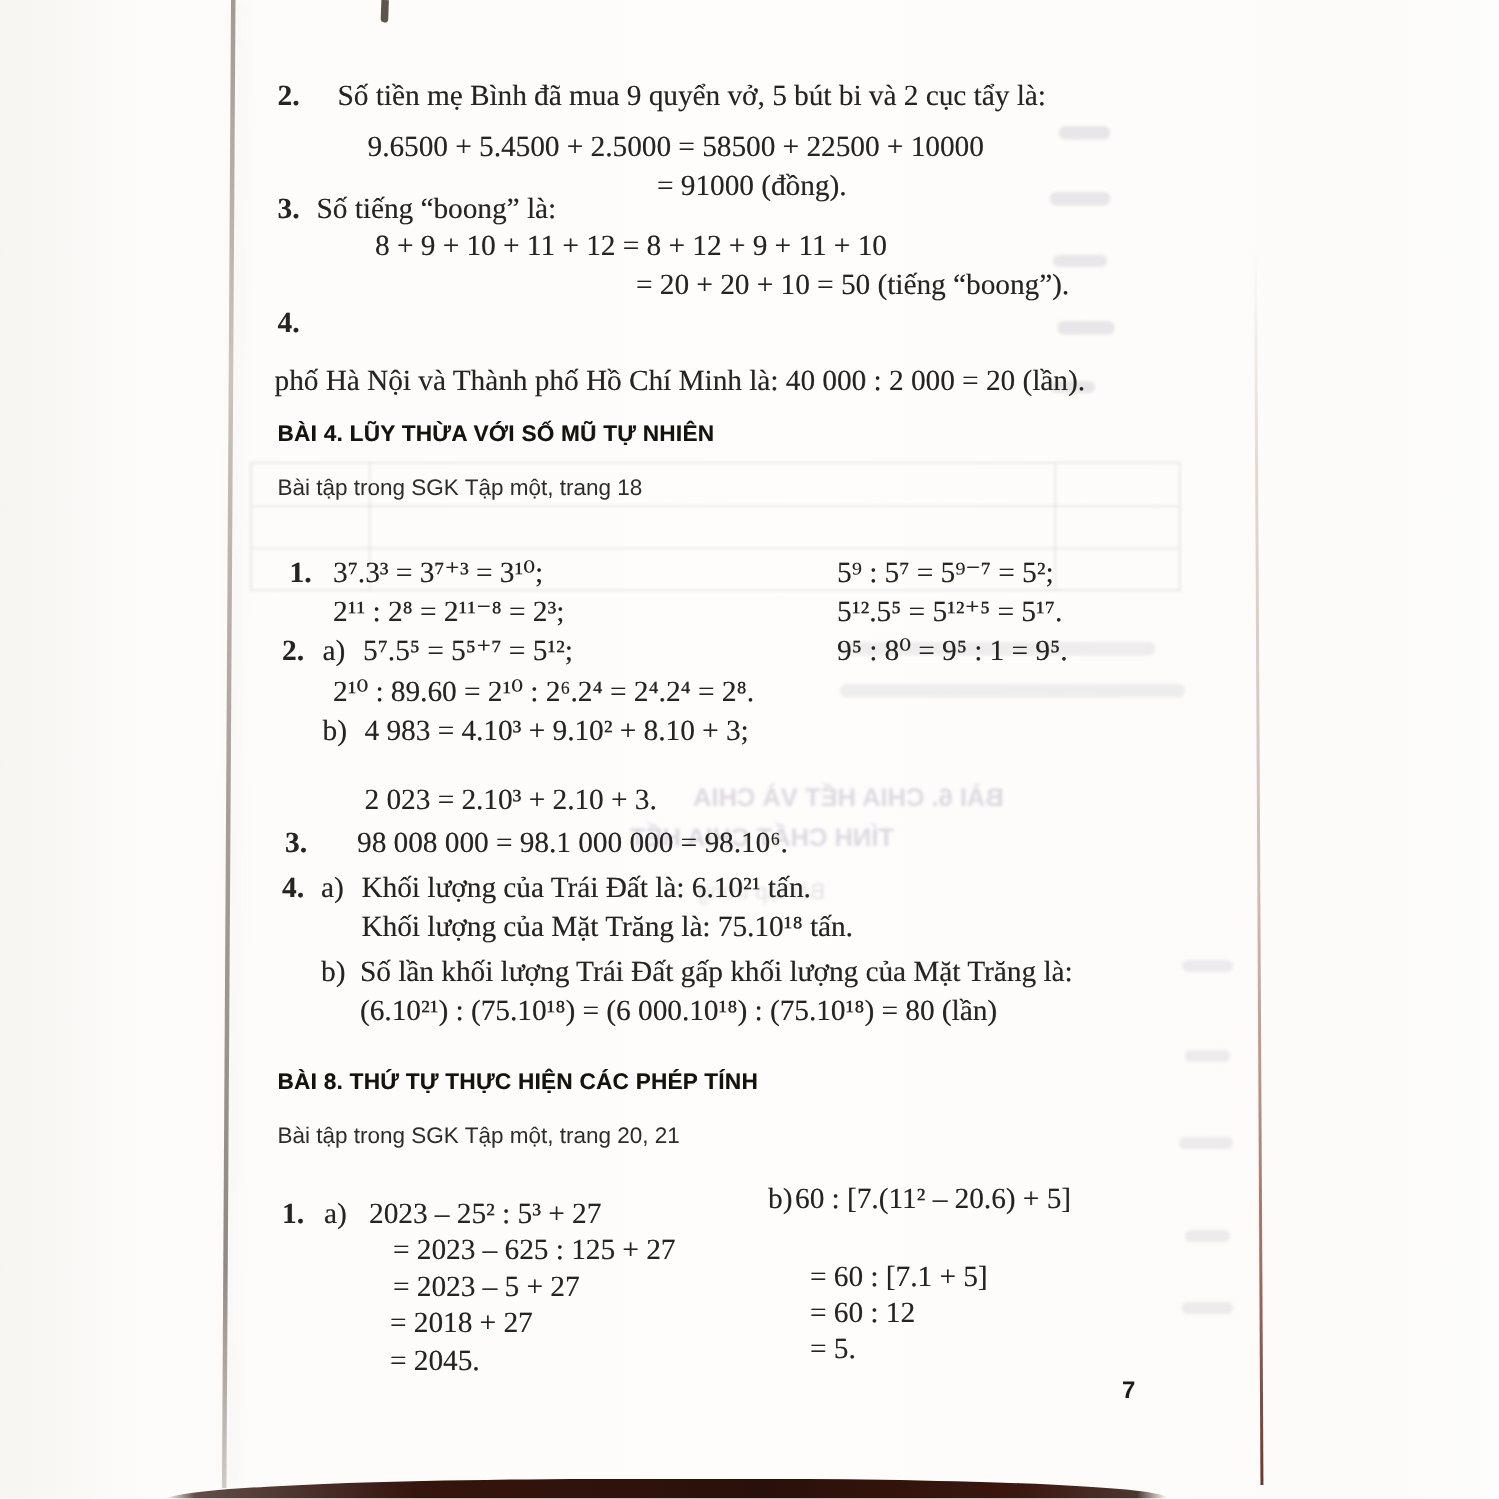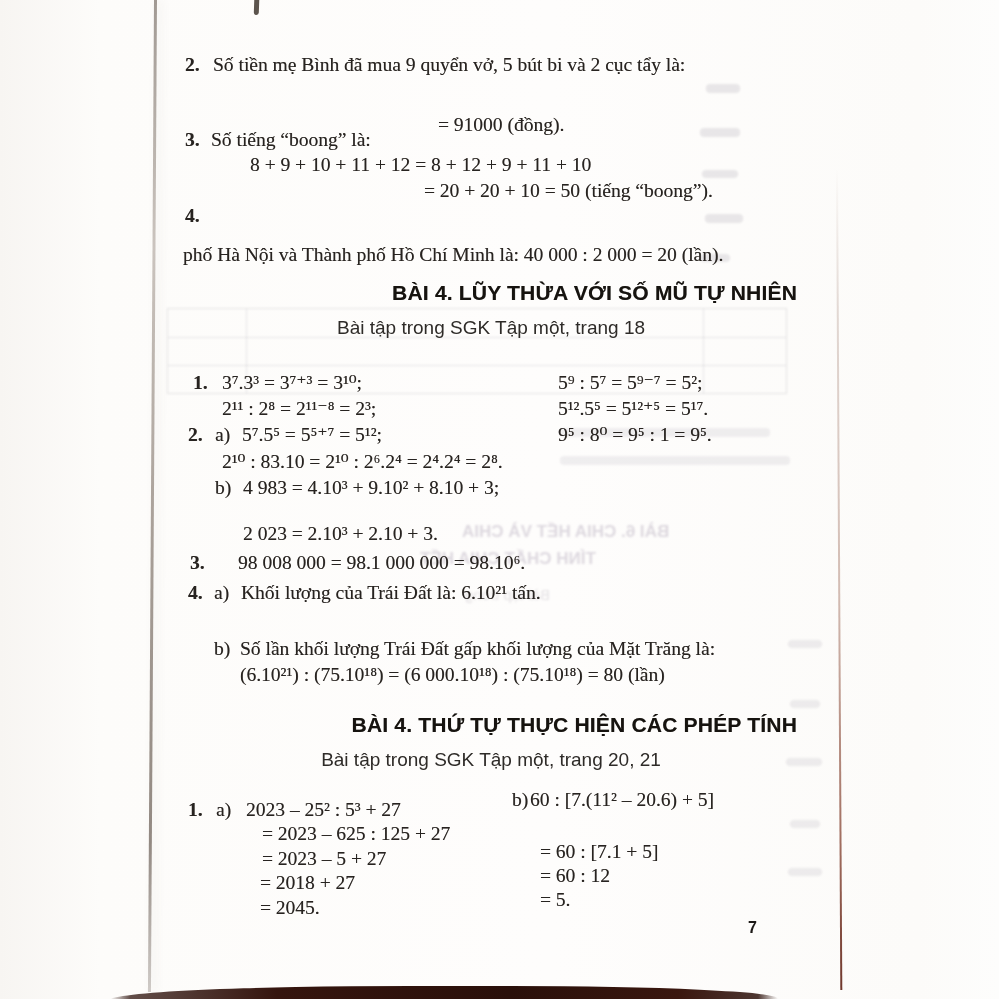--- a/index.html
+++ b/index.html
@@ -6,27 +6,27 @@
   .page{
     position:relative;width:999px;height:999px;overflow:hidden;
     background:linear-gradient(90deg,#f7f5f2 0%,#fdfcfa 10%,#fefdfc 55%,#fcfbf9 92%,#fdfdfc 100%);
     font-family:"Liberation Serif","DejaVu Serif",serif;
     color:#272320;
   }
   .ln{position:absolute;white-space:nowrap;font-size:19.5px;line-height:1.15;
       text-shadow:0.2px 0 0 rgba(45,38,32,.45);}
   .b{font-weight:700;}
   .just{white-space:normal;text-align:justify;text-align-last:justify;}
-  .hd{position:absolute;left:185px;width:612px;text-align:right;
+  .hd{position:absolute;left:185px;width:612px;text-align:left;
       font-family:"Liberation Sans","DejaVu Sans",sans-serif;font-weight:700;
-      font-size:21px;color:#16130f;letter-spacing:.2px;white-space:nowrap;
+      font-size:15px;color:#16130f;letter-spacing:.2px;white-space:nowrap;
       text-shadow:0.2px 0 0 rgba(20,18,14,.5);}
-  .sub{position:absolute;left:185px;width:612px;text-align:center;
+  .sub{position:absolute;left:185px;width:612px;
       font-family:"Liberation Sans","DejaVu Sans",sans-serif;font-weight:400;
-      font-size:19px;color:#2e2b28;white-space:nowrap;}
+      font-size:15px;color:#2e2b28;white-space:nowrap;}
   .pageno{position:absolute;left:748px;top:919px;
       font-family:"Liberation Sans","DejaVu Sans",sans-serif;
       font-weight:700;font-size:16px;color:#1c1916;}
   
   .fold-line{position:absolute;left:154px;top:0;width:2.5px;height:992px;
       background:linear-gradient(to bottom,rgba(85,72,62,.55),rgba(120,104,92,.38) 25%,rgba(95,80,68,.55) 55%,rgba(75,60,50,.6) 85%,rgba(70,55,46,.25));
       transform:rotate(.35deg);transform-origin:top;
       box-shadow:4px 0 10px rgba(110,98,86,.10);}
   .top-tick{position:absolute;left:254px;top:0;width:5px;height:15px;background:#40362e;
       border-radius:0 0 3px 3px;transform:rotate(2deg);opacity:.85;}
@@ -67,21 +67,22 @@
   <div class="ghost gdash" style="left:788px;top:640px;width:34px;height:8px;opacity:.8"></div>
   <div class="ghost gdash" style="left:790px;top:700px;width:30px;height:8px;opacity:.8"></div>
   <div class="ghost gdash" style="left:786px;top:758px;width:36px;height:8px;opacity:.8"></div>
   <div class="ghost gdash" style="left:790px;top:820px;width:30px;height:8px;opacity:.8"></div>
   <div class="ghost gdash" style="left:788px;top:868px;width:34px;height:8px;opacity:.8"></div>
   <div class="ghost gtext" style="left:462px;top:522px">BÀI 6. CHIA HẾT VÀ CHIA</div>
   <div class="ghost gtext" style="left:420px;top:549px">TÍNH CHẤT CHIA HẾT</div>
   <div class="ghost gtext gtext2" style="left:465px;top:586px">Bài tập trong</div>
 
   <div class="ln b" style="left:185px;top:54px">2.</div>
-  <div class="ln" style="left:213px;top:54px">Số tiền mẹ Bình đã mua 9 quyển vở, 5 bút bi và 2 cục tẩy là:</div>
+  <div class="ln" style="left:225px;top:54px">Số tiền mẹ Bình đã mua 9 quyển vở, 5 bút bi và 2 cục tẩy là:</div>
+  <div class="ln" style="left:245px;top:88px">9.6500 + 5.4500 + 2.5000 = 58500 + 22500 + 10000</div>
   <div class="ln" style="left:438px;top:114px">= 91000 (đồng).</div>
 
   <div class="ln b" style="left:185px;top:129px">3.</div>
   <div class="ln" style="left:211px;top:129px">Số tiếng “boong” là:</div>
   <div class="ln" style="left:250px;top:154px">8 + 9 + 10 + 11 + 12 = 8 + 12 + 9 + 11 + 10</div>
   <div class="ln" style="left:424px;top:180px">= 20 + 20 + 10 = 50 (tiếng “boong”).</div>
 
   <div class="ln b" style="left:185px;top:205px">4.</div>
   <div class="ln" style="left:183px;top:244px">phố Hà Nội và Thành phố Hồ Chí Minh là: 40 000 : 2 000 = 20 (lần).</div>
 
@@ -91,36 +92,37 @@
   <div class="ln b" style="left:193px;top:372px">1.</div>
   <div class="ln" style="left:222px;top:372px">3⁷.3³ = 3⁷⁺³ = 3¹⁰;</div>
   <div class="ln" style="left:558px;top:372px">5⁹ : 5⁷ = 5⁹⁻⁷ = 5²;</div>
   <div class="ln" style="left:222px;top:398px">2¹¹ : 2⁸ = 2¹¹⁻⁸ = 2³;</div>
   <div class="ln" style="left:558px;top:398px">5¹².5⁵ = 5¹²⁺⁵ = 5¹⁷.</div>
 
   <div class="ln b" style="left:188px;top:424px">2.</div>
   <div class="ln" style="left:215px;top:424px">a)</div>
   <div class="ln" style="left:242px;top:424px">5⁷.5⁵ = 5⁵⁺⁷ = 5¹²;</div>
   <div class="ln" style="left:558px;top:424px">9⁵ : 8⁰ = 9⁵ : 1 = 9⁵.</div>
-  <div class="ln" style="left:222px;top:451px">2¹⁰ : 83.10 = 2¹⁰ : 2⁶.2⁴ = 2⁴.2⁴ = 2⁸.</div>
+  <div class="ln" style="left:222px;top:451px">2¹⁰ : 89.60 = 2¹⁰ : 2⁶.2⁴ = 2⁴.2⁴ = 2⁸.</div>
   <div class="ln" style="left:215px;top:477px">b)</div>
   <div class="ln" style="left:243px;top:477px">4 983 = 4.10³ + 9.10² + 8.10 + 3;</div>
   <div class="ln" style="left:243px;top:523px">2 023 = 2.10³ + 2.10 + 3.</div>
 
   <div class="ln b" style="left:190px;top:552px">3.</div>
   <div class="ln" style="left:238px;top:552px">98 008 000 = 98.1 000 000 = 98.10⁶.</div>
 
   <div class="ln b" style="left:188px;top:582px">4.</div>
   <div class="ln" style="left:214px;top:582px">a)</div>
   <div class="ln" style="left:241px;top:582px">Khối lượng của Trái Đất là: 6.10²¹ tấn.</div>
+  <div class="ln" style="left:241px;top:608px">Khối lượng của Mặt Trăng là: 75.10¹⁸ tấn.</div>
   <div class="ln" style="left:214px;top:638px">b)</div>
   <div class="ln" style="left:240px;top:638px">Số lần khối lượng Trái Đất gấp khối lượng của Mặt Trăng là:</div>
   <div class="ln" style="left:240px;top:664px">(6.10²¹) : (75.10¹⁸) = (6 000.10¹⁸) : (75.10¹⁸) = 80 (lần)</div>
 
-  <div class="hd" style="top:713px">BÀI 4. THỨ TỰ THỰC HIỆN CÁC PHÉP TÍNH</div>
+  <div class="hd" style="top:713px">BÀI 8. THỨ TỰ THỰC HIỆN CÁC PHÉP TÍNH</div>
   <div class="sub" style="top:749px">Bài tập trong SGK Tập một, trang 20, 21</div>
 
   <div class="ln b" style="left:188px;top:799px">1.</div>
   <div class="ln" style="left:216px;top:799px">a)</div>
   <div class="ln" style="left:246px;top:799px">2023 – 25² : 5³ + 27</div>
   <div class="ln" style="left:262px;top:823px">=  2023 – 625 : 125 + 27</div>
   <div class="ln" style="left:262px;top:848px">=  2023 – 5 + 27</div>
   <div class="ln" style="left:260px;top:872px">= 2018 + 27</div>
   <div class="ln" style="left:260px;top:897px">= 2045.</div>
 

